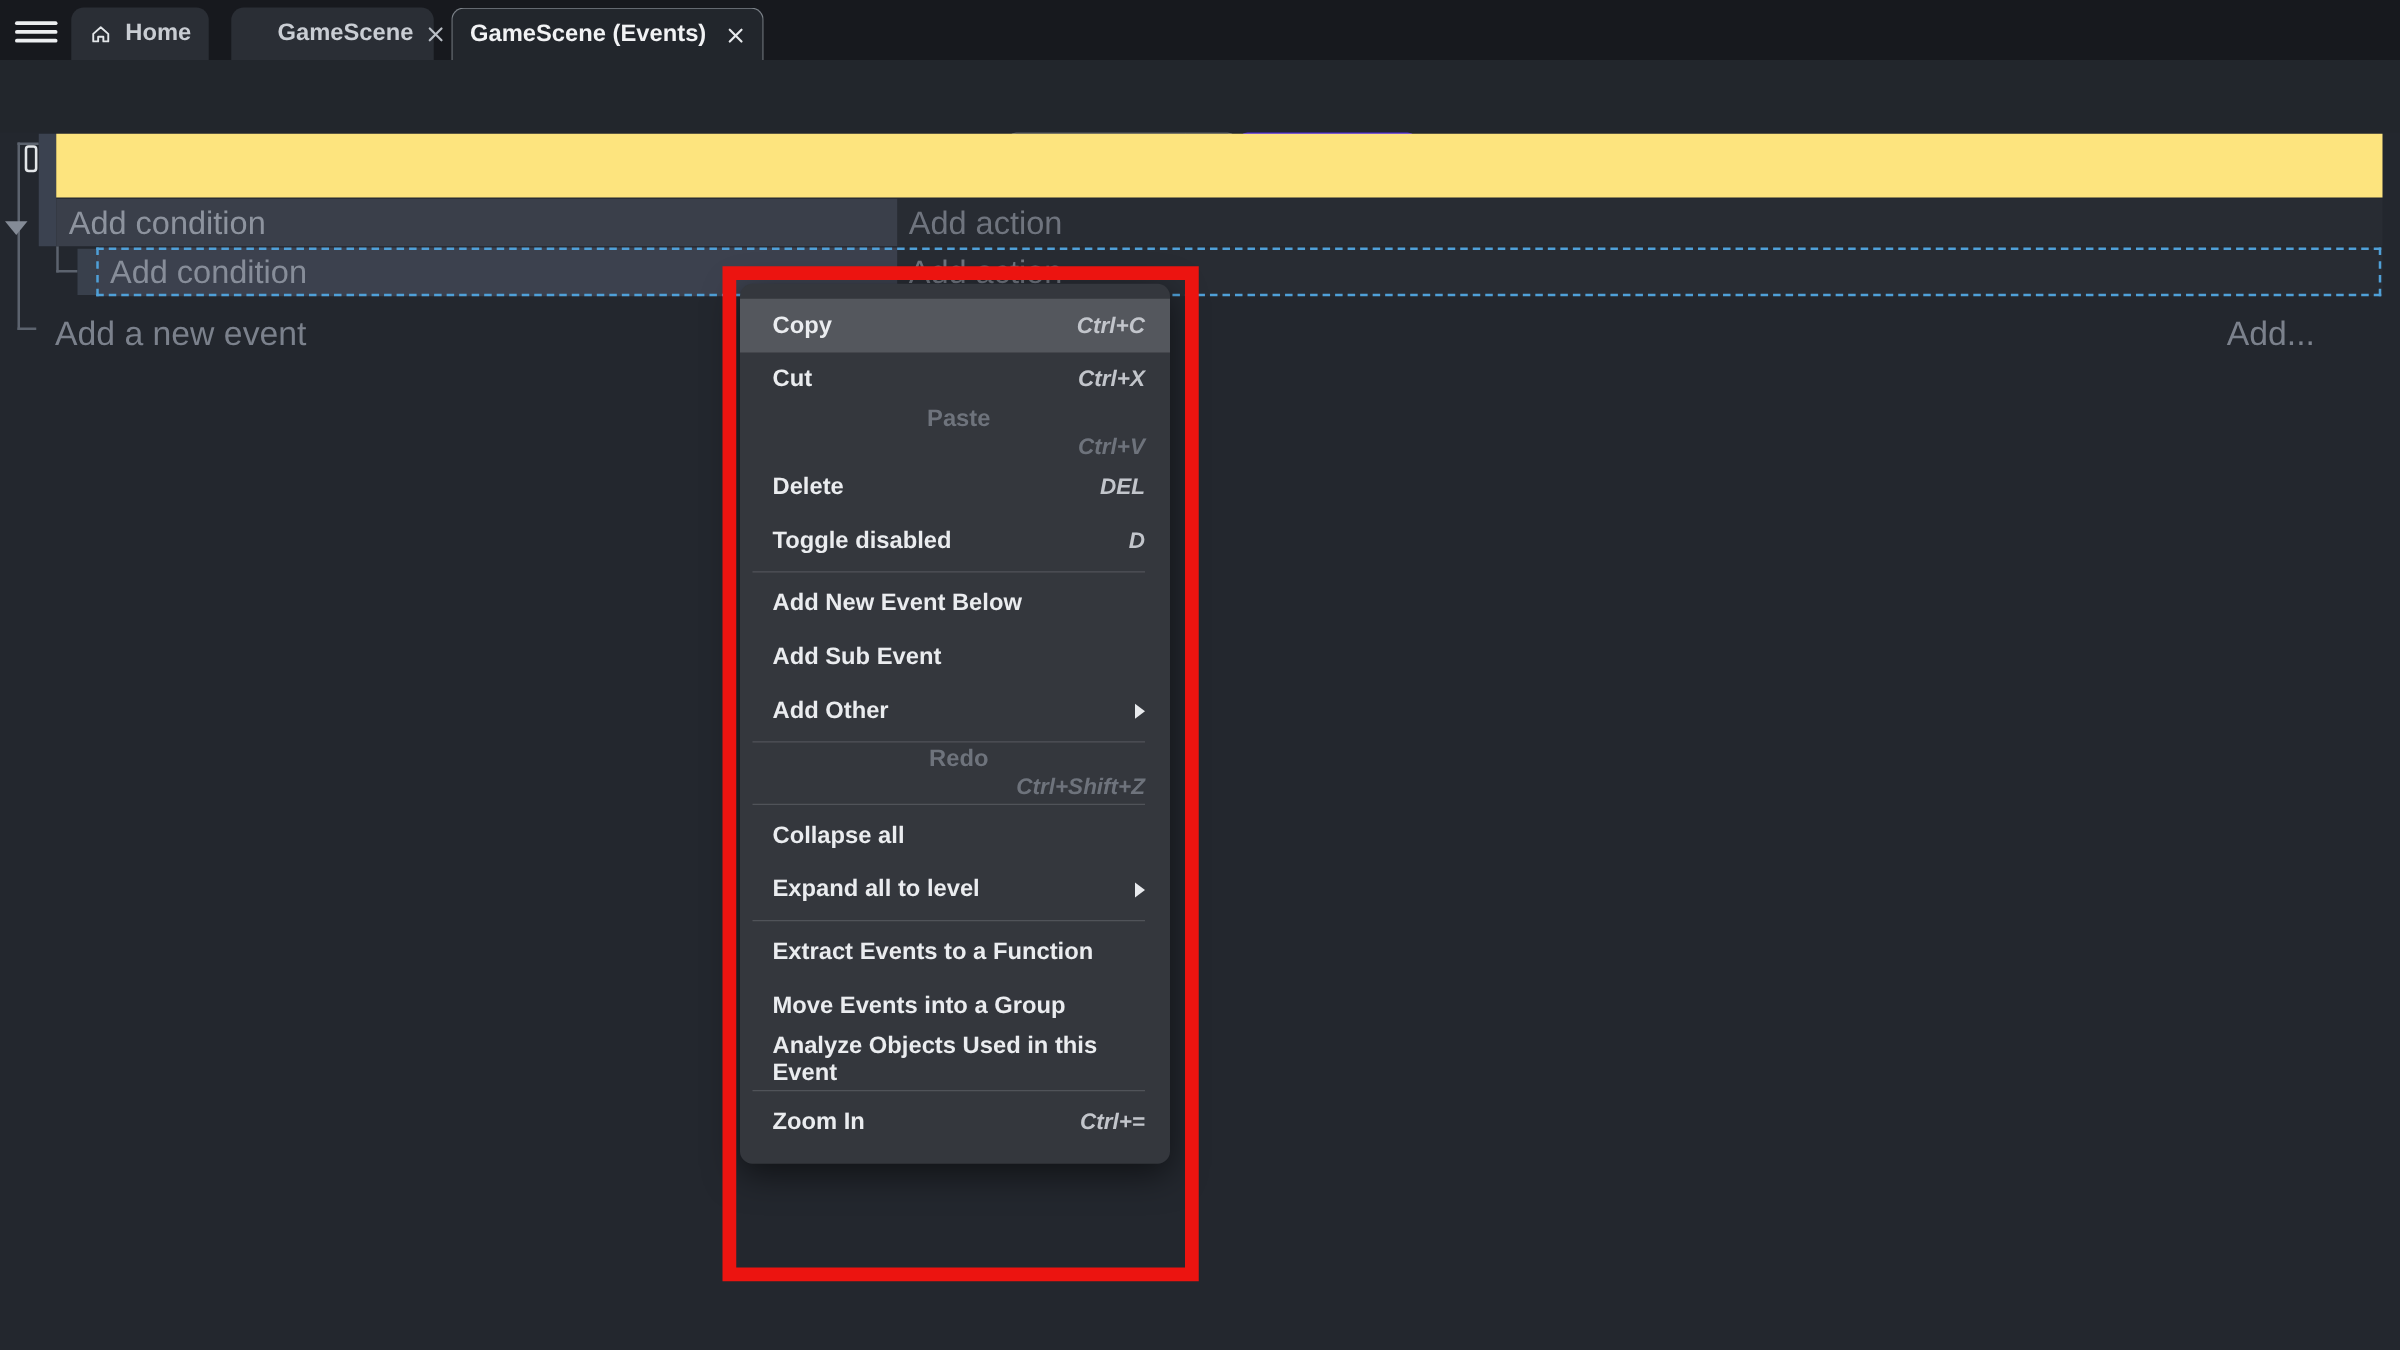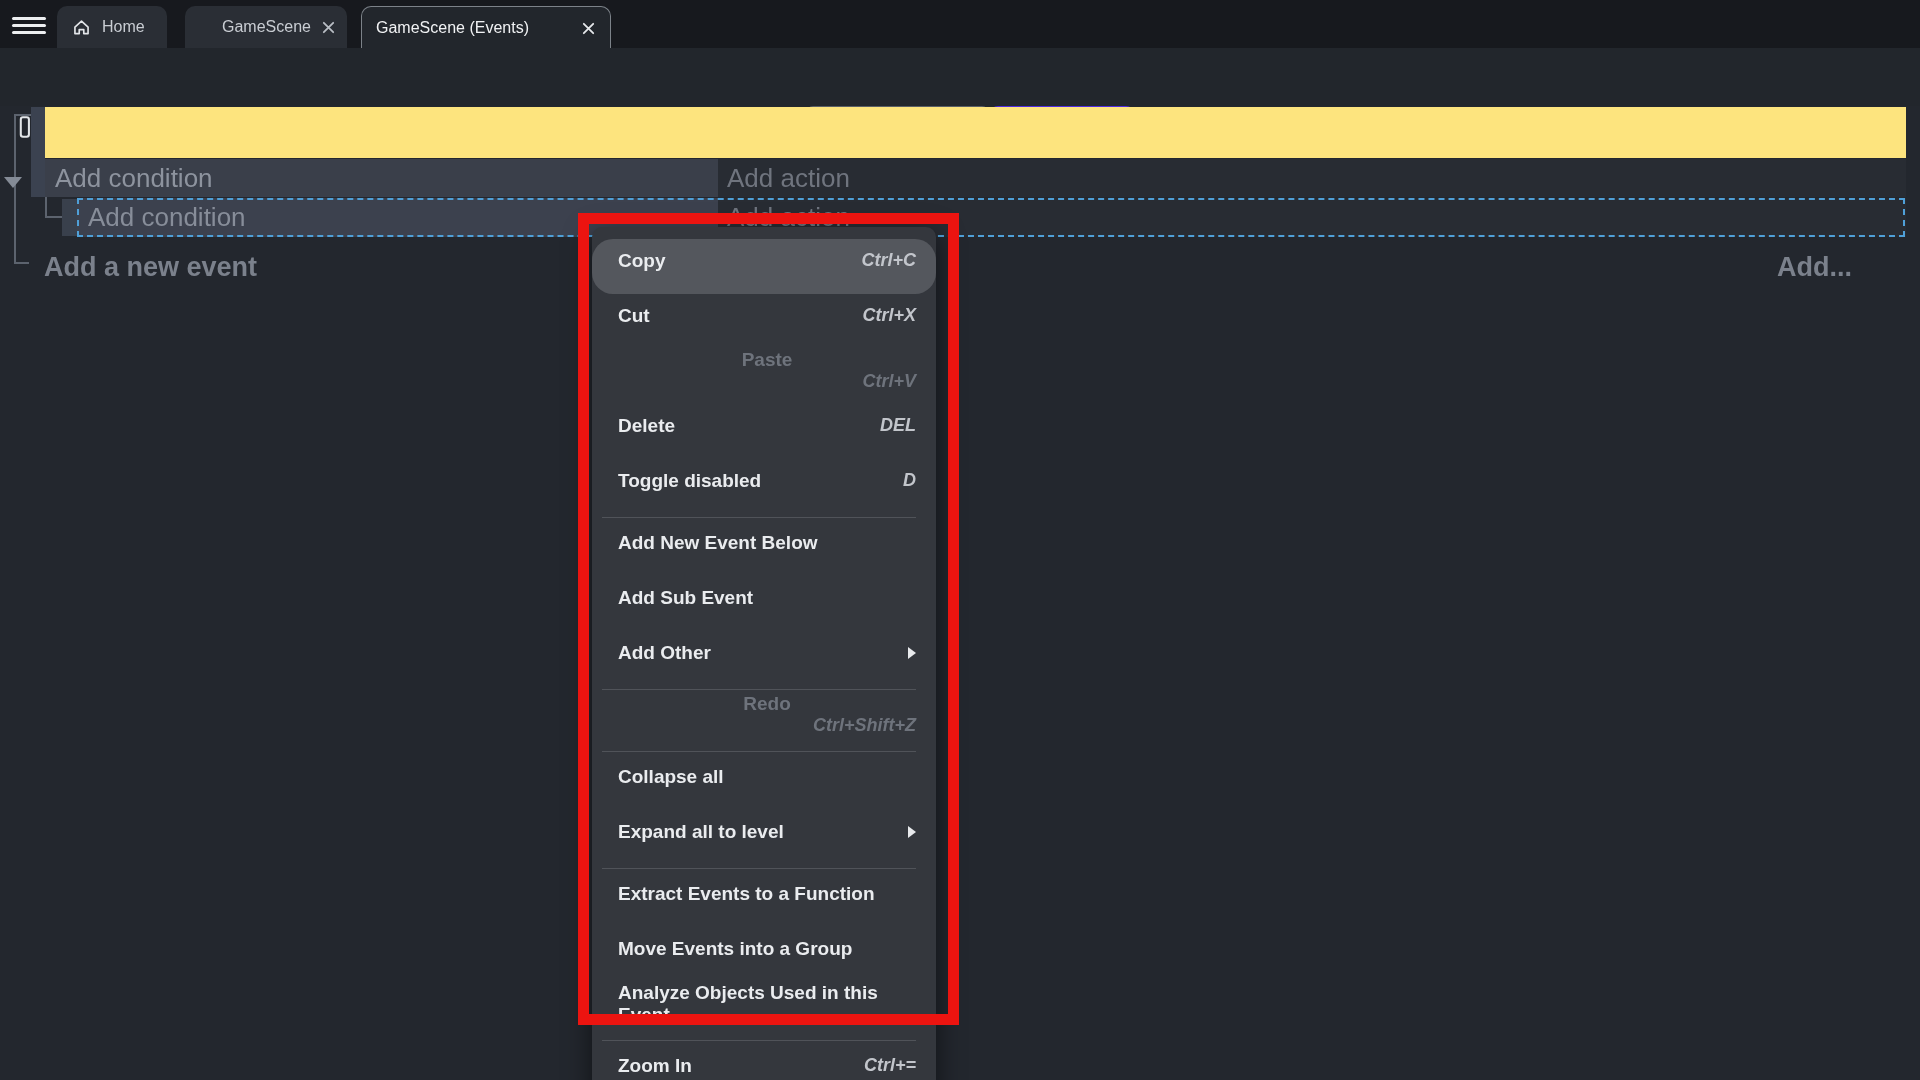--- a/index.html
+++ b/index.html
@@ -6,21 +6,21 @@
   .screen{position:relative;width:1920px;height:1080px;background:#23272e;overflow:hidden;
           font-family:"Liberation Sans",sans-serif;-webkit-font-smoothing:antialiased;}
 
   
   .tabbar{position:absolute;left:0;top:0;width:1920px;height:48px;background:#17191e;}
   .hamburger{position:absolute;left:12px;top:12px;width:34px;height:26px;display:flex;flex-direction:column;
              justify-content:center;gap:4px;cursor:pointer;}
   .hamburger i{display:block;height:3px;border-radius:2px;background:#eceef0;}
   .tab{position:absolute;top:6px;height:42px;border-radius:10px 10px 0 0;background:#2a2e35;
        display:flex;align-items:center;gap:10px;padding:0 14px;box-sizing:border-box;color:#c9cdd3;
-       font-size:16px;font-weight:400;cursor:pointer;}
+       font-size:19px;font-weight:700;cursor:pointer;justify-content:space-between;}
   .tab .close{margin-left:auto;display:flex;align-items:center;}
   .tab.active{background:#22262c;border:1px solid #7c8289;border-bottom:none;color:#f1f2f4;height:43px;}
 
   
   .toolbar{position:absolute;left:0;top:48px;width:1920px;height:58px;background:#22262c;}
   .tbtn{position:absolute;top:63px;width:32px;height:32px;display:flex;align-items:center;justify-content:center;cursor:pointer;border-radius:4px;}
   .tdiv{position:absolute;top:63px;width:1px;height:32px;background:#4a4e55;}
   .preview-group{position:absolute;left:805px;top:58px;height:41px;border:1px solid #5a5f67;border-radius:8px;
                  display:flex;align-items:stretch;box-sizing:border-box;}
   .preview-main{display:flex;align-items:center;gap:12px;padding:0 18px;cursor:pointer;}
@@ -38,29 +38,29 @@
   .cell{position:absolute;box-sizing:border-box;display:flex;align-items:center;font-size:26px;cursor:pointer;}
   .r1c{left:45px;top:53px;width:673px;height:38px;background:#3a3f4a;color:#8d939e;padding-left:10px;}
   .r1a{left:718px;top:53px;width:1188px;height:38px;background:#282c33;color:#6f747e;padding-left:9px;}
   .r2c{left:77px;top:92px;width:641px;height:39px;background:#3c414e;color:#878d99;padding-left:11px;}
   .r2a{left:718px;top:92px;width:1188px;height:39px;background:#282c33;color:#6f747e;padding-left:9px;}
   .sel-rect{position:absolute;left:77px;top:92px;width:1828px;height:39px;border:2px dashed #4fa0d8;
             box-sizing:border-box;pointer-events:none;z-index:5;}
   .tree{position:absolute;background:#5c636e;}
   .tri{position:absolute;left:4px;top:71px;width:0;height:0;border-left:9px solid transparent;
        border-right:9px solid transparent;border-top:11px solid #848b96;cursor:pointer;}
-  .add-event-row{position:absolute;left:0;top:146px;width:1864px;height:36px;font-weight:bold;}
+  .add-event-row{position:absolute;left:0;top:146px;width:1864px;height:36px;}
   .add-event-label{position:absolute;left:44px;top:0;font-size:27px;color:#7b818c;cursor:pointer;}
   .add-more{position:absolute;right:12px;top:0;font-size:27px;color:#7b818c;cursor:pointer;}
 
   
   .ctx{position:absolute;left:592px;top:227px;width:344px;background:#34373d;border-radius:10px;
        padding:12px 0;box-shadow:0 8px 28px rgba(0,0,0,.55);z-index:50;}
-  .mi{height:43px;display:flex;align-items:center;padding:0 20px 12px 26px;font-size:19px;font-weight:600;
-      color:#eaecef;cursor:pointer;border-radius:21px;}
+  .mi{height:43px;display:flex;align-items:center;padding:0 20px 0 26px;font-size:19px;font-weight:600;
+      color:#eaecef;cursor:pointer;}
   .mi .sc{margin-left:auto;font-size:18px;font-weight:600;color:#c2c5cb;font-style:italic;}
   .mi.hl{background:#54575d;}
   .mi.dis,.mi.dis .sc{color:#6e737c;cursor:default;flex-direction:column;}
   .mi .arrow{margin-left:auto;width:0;height:0;border-top:6px solid transparent;border-bottom:6px solid transparent;
              border-left:8px solid #e8eaed;}
   .sep{height:1px;background:#505359;margin:3px 20px 3px 10px;}
 
   
   .annotation{position:absolute;left:578px;top:213px;width:381px;height:812px;border:11px solid #ec1410;
               box-sizing:border-box;z-index:100;pointer-events:none;}

